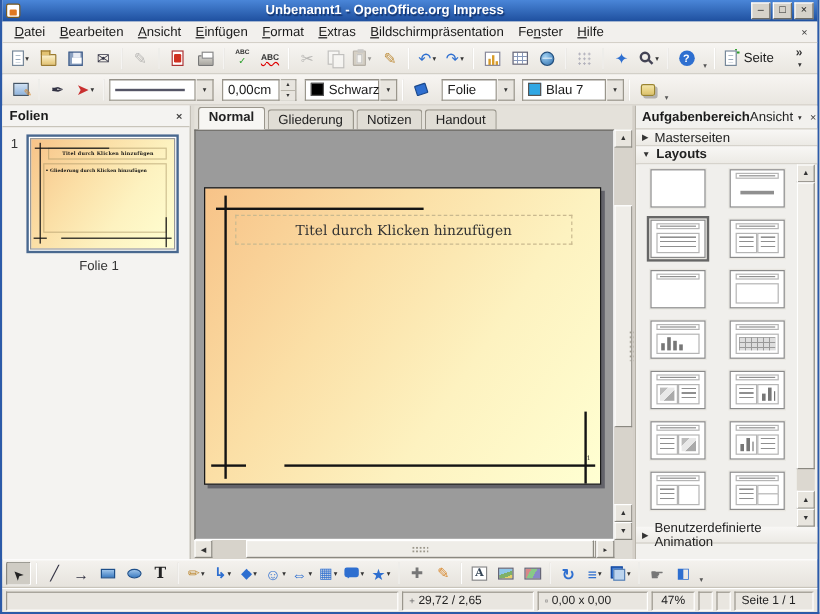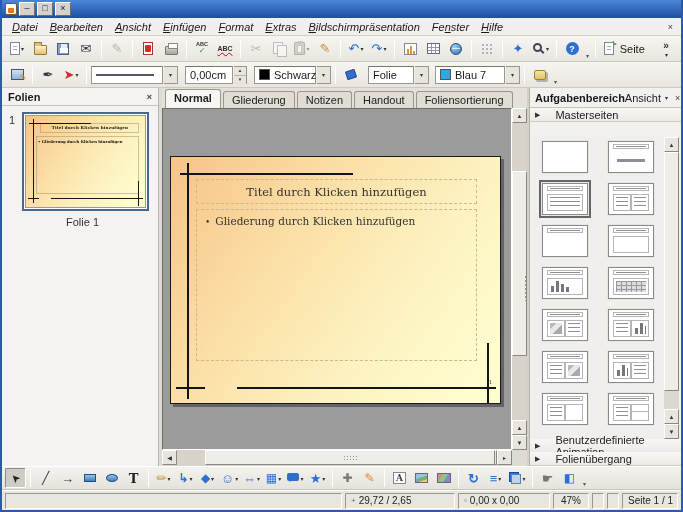--- a/index.html
+++ b/index.html
@@ -12,21 +12,21 @@
 
   
   .titlebar { position:absolute; left:0; top:0; right:0; height:18px; background:linear-gradient(#4a86d8,#1e4f9e); display:flex; align-items:center; padding:0 3px; color:#fff; }
   .app-icon { width:12px; height:12px; background:#fff; border:1px solid #7a5a20; border-radius:2px; position:relative; flex:0 0 auto; }
   .app-icon::after { content:""; position:absolute; left:2px; top:4px; width:6px; height:5px; background:#e07820; border-radius:1px; }
   .title-text { flex:1; text-align:center; font-weight:bold; font-size:11px; text-shadow:1px 1px 1px #12336e; }
   .wbtn { width:16px; height:14px; margin-left:2px; background:#d6d2ca; border:1px solid; border-color:#fff #6e6c66 #6e6c66 #fff; font-size:9px; line-height:11px; text-align:center; color:#222; flex:0 0 auto; }
 
   
   .menubar { position:absolute; top:18px; left:0; right:0; height:18px; background:#f2f0ed; border-bottom:1px solid #d4d0c8; display:flex; align-items:center; padding:0 4px; }
-  .menu-item { padding:2px 6px; white-space:nowrap;font-style:italic; }
+  .menu-item { padding:2px 6px; white-space:nowrap; }
   .menu-close { margin-left:auto; font-size:9px; color:#444; padding:0 4px; }
 
   
   .tbar { position:absolute; left:0; right:0; display:flex; align-items:center; background:linear-gradient(#f7f5f2,#e9e6e0); border-bottom:1px solid #cdc9c0; padding:0 4px; gap:1px; }
   #tbar1 { top:36px; height:26px; } #tbar2 { top:62px; height:26px; }
   .tbtn { min-width:22px; height:22px; display:flex; align-items:center; justify-content:center; position:relative; border-radius:2px; }
   .sep { width:1px; height:18px; background:#c2beb4; border-right:1px solid #fff; margin:0 3px; flex:0 0 auto; }
   .caret { font-size:6px; color:#333; margin-left:1px; }
   .tb-more { align-self:flex-end; font-size:6px; color:#555; margin:0 2px 2px 2px; }
   .dis { opacity:.45; filter:grayscale(70%); }
@@ -138,21 +138,21 @@
   .csplit { position:absolute; left:525px; width:2px; top:0; bottom:0; background:#d4d0c8; }
   .csplit .grip { width:4px; height:26px; background-size:3px 4px; }
 
   
   .rpanel { position:absolute; left:527px; right:0; top:0; bottom:0; background:#f2f1ee; border-left:1px solid #b8b4aa; }
   .rphead { height:20px; display:flex; align-items:center; padding:0 5px; border-bottom:1px solid #c8c4ba; }
   .rphead .t { font-weight:bold; }
   .rphead .view { margin-left:auto; color:#222; }
   .rphead .caret { margin:0 4px; }
   .rphead .x { font-size:9px; color:#444; margin-left:3px; }
-  .rprow { height:14px; display:flex; align-items:center; gap:15px; padding:0 5px; border-bottom:1px solid #cfccc4; background:linear-gradient(#f8f7f5,#eceae5); color:#222; }
+  .rprow { height:14px; display:flex; align-items:center; gap:5px; padding:0 5px; border-bottom:1px solid #cfccc4; background:linear-gradient(#f8f7f5,#eceae5); color:#222; }
   .rprow .arr { font-size:7px; color:#333; }
   .rprow.bold { font-weight:bold; height:15px; }
   .lgrid { position:absolute; top:49px; left:2px; right:17px; bottom:27px; background:#f0efec; display:grid; grid-template-columns:1fr 1fr; row-gap:10px; justify-items:center; align-content:start; padding-top:4px; }
   .lt { width:46px; height:32px; background:#fff; border:1px solid #8a8a8a; position:relative; box-shadow:0 0 0 1px #e8e6e0; }
   .lt.sel { outline:2px solid #666; outline-offset:1px; }
   .tt { position:absolute; top:2px; left:4px; right:4px; height:5px; border:1px solid #b5b5b5; background:#fff; }
   .tt::before { content:""; position:absolute; left:2px; right:2px; top:1px; bottom:1px; background:#8f8f8f; }
   .cb { position:absolute; border:1px solid #b5b5b5; background:#fff; top:10px; bottom:3px; }
   .cb.full { left:4px; right:4px; } .cb.lh { left:4px; width:18px; } .cb.rh { right:4px; width:18px; }
   .cline { position:absolute; left:8px; right:8px; top:17px; height:3px; background:#8f8f8f; }
@@ -186,20 +186,21 @@
   .scell { height:16px; border:1px solid; border-color:#9a968c #fff #fff #9a968c; display:flex; align-items:center; padding:0 5px; gap:3px; white-space:nowrap; }
   .scell .ic { font-size:8px; color:#666; }
 </style>
 </head>
 <body>
 
 <div class="win">
 
   <div class="titlebar">
     <span class="app-icon"></span>
+    <span class="title-text">Unbenannt1 - OpenOffice.org Impress</span>
     <span class="wbtn">–</span>
     <span class="wbtn">□</span>
     <span class="wbtn">×</span>
   </div>
 
   <div class="menubar">
     <span class="menu-item"><u>D</u>atei</span>
     <span class="menu-item"><u>B</u>earbeiten</span>
     <span class="menu-item"><u>A</u>nsicht</span>
     <span class="menu-item"><u>E</u>infügen</span>
@@ -383,29 +384,25 @@
       </div>
       <div class="thumb-caption">Folie 1</div>
     </div>
 
     <div class="ccol">
       <div class="tabbar">
         <span class="tab active">Normal</span>
         <span class="tab">Gliederung</span>
         <span class="tab">Notizen</span>
         <span class="tab">Handout</span>
-        <span class="tab">Foliensortierung</span>
       </div>
 
       <div class="canvas">
         <div class="slide">
           <div class="sl-title">Titel durch Klicken hinzufügen</div>
-          <div class="sl-outline">
-            <span class="bullet">•</span><span>Gliederung durch Klicken hinzufügen</span>
-          </div>
           <div class="d" style="left:16px;top:6px;width:2px;height:236px;"></div>
           <div class="d" style="left:9px;top:16px;width:173px;height:2px;"></div>
           <div class="d" style="left:5px;top:230px;width:29px;height:2px;"></div>
           <div class="d" style="left:66px;top:230px;width:259px;height:2px;"></div>
           <div class="d" style="left:316px;top:186px;width:2px;height:60px;"></div>
           <div class="sl-num">1</div>
         </div>
       </div>
 
       <div class="vscroll">
@@ -437,20 +434,24 @@
       <div class="rphead">
         <span class="t">Aufgabenbereich</span>
         <span class="view">Ansicht</span>
         <span class="caret">▾</span>
         <span class="x">×</span>
       </div>
       <div class="rprow">
         <span class="arr">▶</span>
         <span>Masterseiten</span>
       </div>
+      <div class="rprow bold">
+        <span class="arr">▼</span>
+        <span>Layouts</span>
+      </div>
 
       <div class="lgrid">
         <div class="lt"></div>
         <div class="lt">
             <div class="tt"></div>
             <div class="cline"></div>
           </div>
         <div class="lt sel">
             <div class="tt"></div>
             <div class="cb full bullets"></div>
@@ -513,24 +514,20 @@
         <span class="btm">
           <span class="sb-btn">▲</span>
           <span class="sb-btn">▼</span>
         </span>
       </div>
 
       <div class="rprow rprow-bottom" style="bottom:13px;">
         <span class="arr">▶</span>
         <span>Benutzerdefinierte Animation</span>
       </div>
-      <div class="rprow rprow-bottom" style="bottom:0;">
-        <span class="arr">▶</span>
-        <span>Folienübergang</span>
-      </div>
     </div>
   </div>
 
   <div class="dbar">
     <span class="dbtn pressed">
         <span class="g rot-nw glyph11" style="color:#222;">➤</span>
       </span>
     <span class="sep"></span>
     <span class="dbtn">
         <span class="g dark glyph12">╱</span>
@@ -627,16 +624,16 @@
       <span class="ic">+</span>
       <span>29,72 / 2,65</span>
     </span>
     <span class="scell" style="width:92px;">
       <span class="ic">▫</span>
       <span>0,00 x 0,00</span>
     </span>
     <span class="scell" style="width:36px;justify-content:center;">47%</span>
     <span class="scell" style="width:12px;"></span>
     <span class="scell" style="width:12px;"></span>
-    <span class="scell" style="width:56px;">Seite 1 / 1</span>
+    <span class="scell" style="width:66px;">Seite 1 / 1</span>
   </div>
 
 </div>
 
 </body></html>

